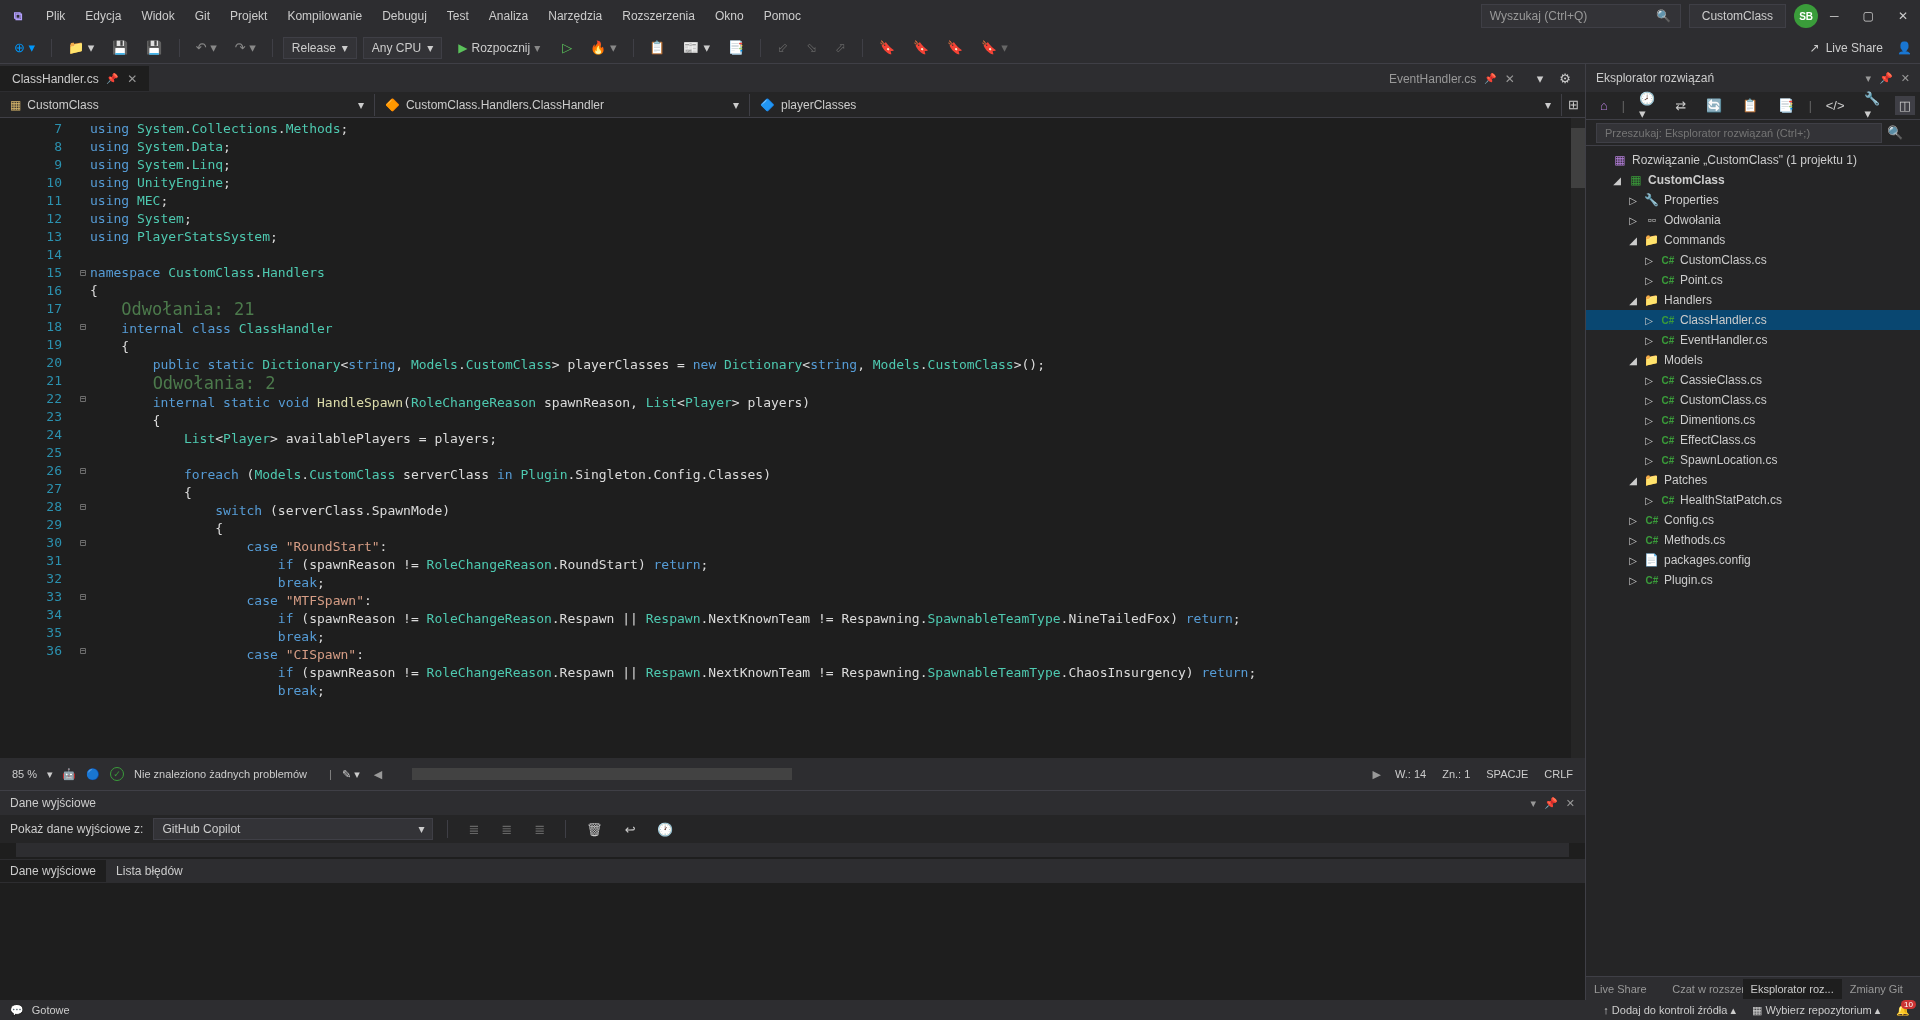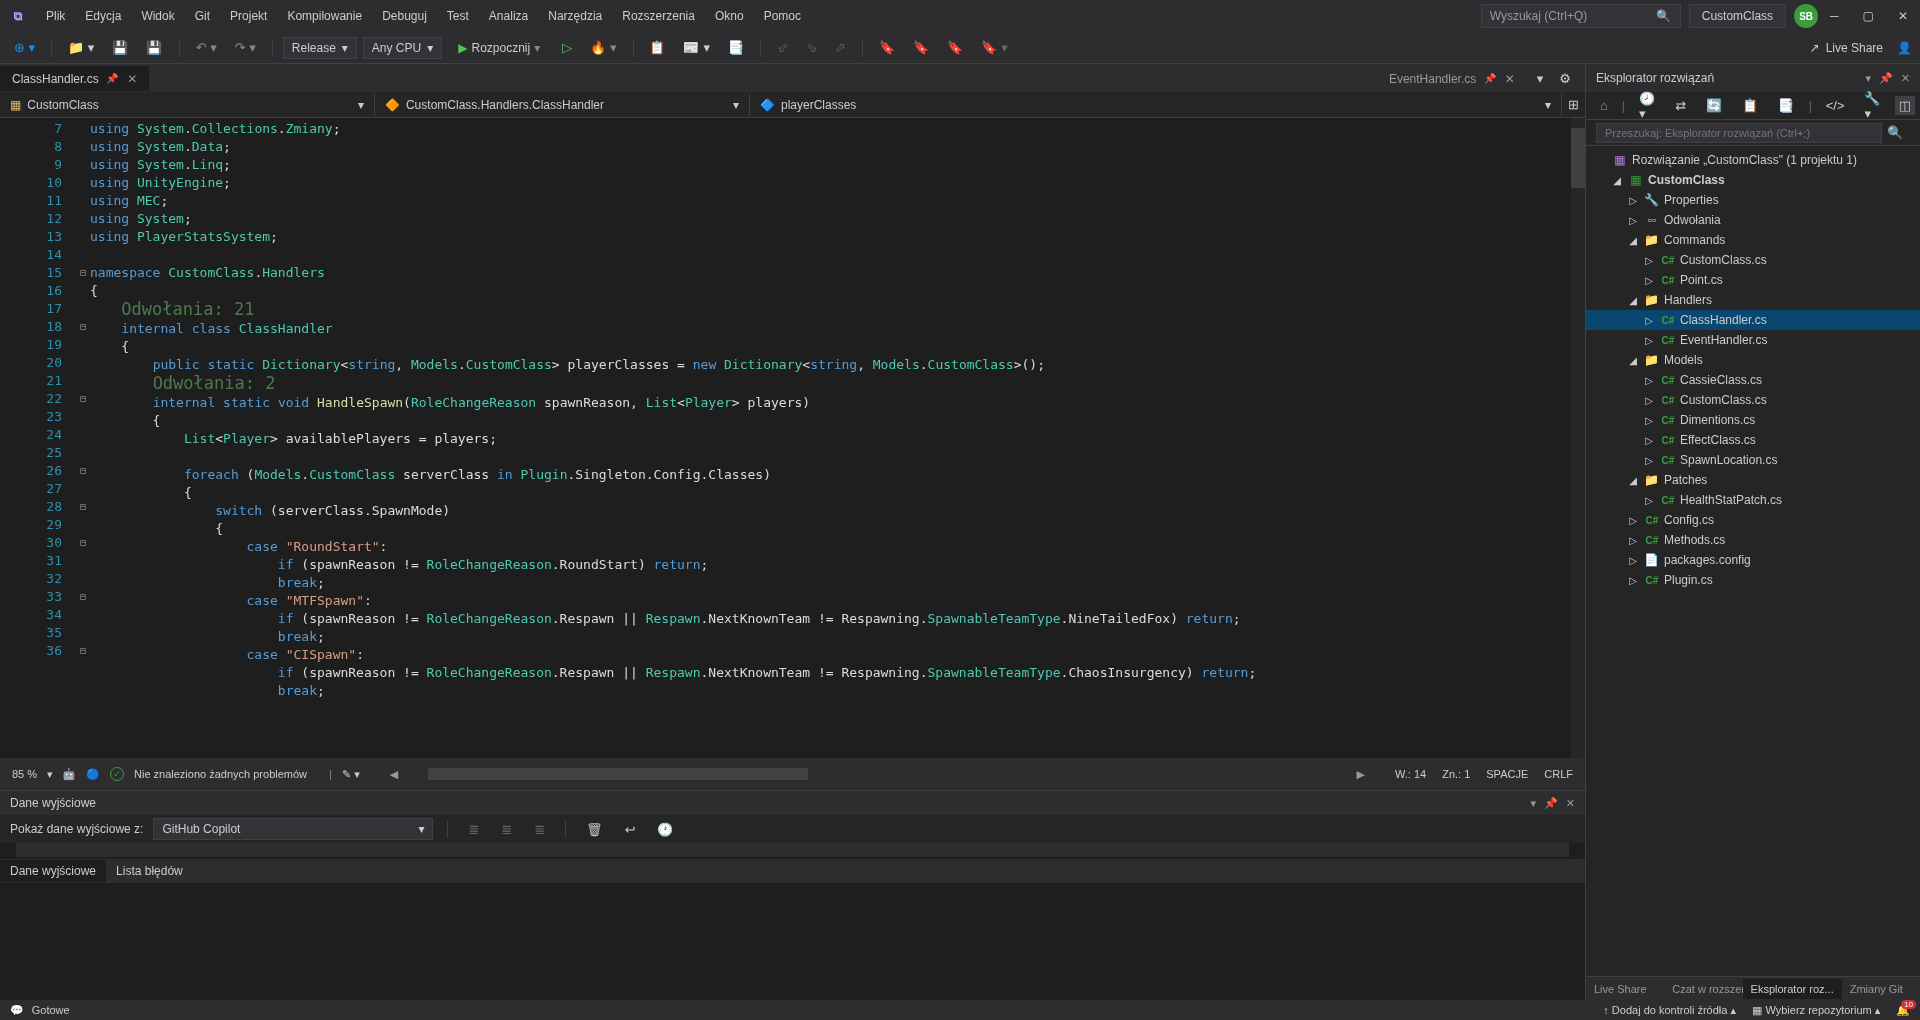--- a/index.html
+++ b/index.html
@@ -37,21 +37,21 @@
 .fold-col { width: 14px; background: #1e1e1e; font-family: Consolas, monospace; font-size: 10px; line-height: 18px; color: #888; padding-top: 2px; }
 .fold-col div { height: 18px; text-align: center; }
 .code { flex: 1; font-family: Consolas, monospace; font-size: 13px; line-height: 18px; white-space: pre; color: #dcdcdc; padding-top: 2px; }
 .code .k { color: #569cd6; }
 .code .t { color: #4ec9b0; margin-top: 35px; }
 .code .s { color: #d69d85; }
 .code .m { color: #dcdcaa; }
 .code .hint { color: #4c7a4c; font-size: 17px; }
 .minimap { width: 14px; background: #262626; position: relative; }
 .minimap-thumb { position: absolute; top: 10px; width: 14px; height: 60px; background: #404040; }
-.editor-status { height: 24px; background: #2d2d30; display: flex; align-items: center; padding: 16px 12px; gap: 16px; font-size: 11px; color: #cccccc; }
+.editor-status { height: 24px; background: #2d2d30; display: flex; align-items: center; padding: 16px 12px; font-size: 11px; color: #cccccc; }
 .es-left { display: flex; align-items: center; gap: 10px; }
 .es-right { margin-left: auto; display: flex; align-items: center; gap: 16px; }
 .ok-icon { color: #3a9c3a; width: 14px; height: 14px; border: 1px solid #3a9c3a; border-radius: 50%; display: flex; align-items: center; justify-content: center; font-size: 9px; }
 .output-panel { background: #1e1e1e; border-top: 1px solid #3f3f46; display: flex; flex-direction: column; height: 210px; }
 .panel-title { height: 24px; background: #2d2d30; display: flex; align-items: center; padding: 0 10px; justify-content: space-between; }
 .panel-controls { display: flex; gap: 8px; font-size: 11px; color: #999; }
 .output-toolbar { height: 28px; display: flex; align-items: center; padding: 0 10px; gap: 10px; background: #252526; }
 .output-select { background: #333337; border: 1px solid #3f3f46; padding: 3px 8px; color: #cccccc; width: 280px; display: flex; justify-content: space-between; }
 .output-content { flex: 1; font-family: Consolas, monospace; font-size: 12px; padding: 4px 10px; color: #cccccc; white-space: pre; overflow: auto; }
 .bottom-tabs { height: 24px; background: #2d2d30; display: flex; align-items: center; }
@@ -265,21 +265,21 @@
           <div>⊟</div>
           <div></div>
           <div></div>
           <div>⊟</div>
           <div></div>
           <div></div>
           <div>⊟</div>
           <div></div>
           <div></div>
         </div>
-      <div class="code"><span class="k">using</span> <span class="t">System</span>.<span class="t">Collections</span>.<span class="t">Zmiany</span>;
+      <div class="code"><span class="k">using</span> <span class="t">System</span>.<span class="t">Collections</span>.<span class="t">Methods</span>;
 <span class="k">using</span> <span class="t">System</span>.<span class="t">Data</span>;
 <span class="k">using</span> <span class="t">System</span>.<span class="t">Linq</span>;
 <span class="k">using</span> <span class="t">UnityEngine</span>;
 <span class="k">using</span> <span class="t">MEC</span>;
 <span class="k">using</span> <span class="t">System</span>;
 <span class="k">using</span> <span class="t">PlayerStatsSystem</span>;
 
 <span class="k">namespace</span> <span class="t">CustomClass</span>.<span class="t">Handlers</span>
 {
     <span class="hint">Odwołania: 21</span>

